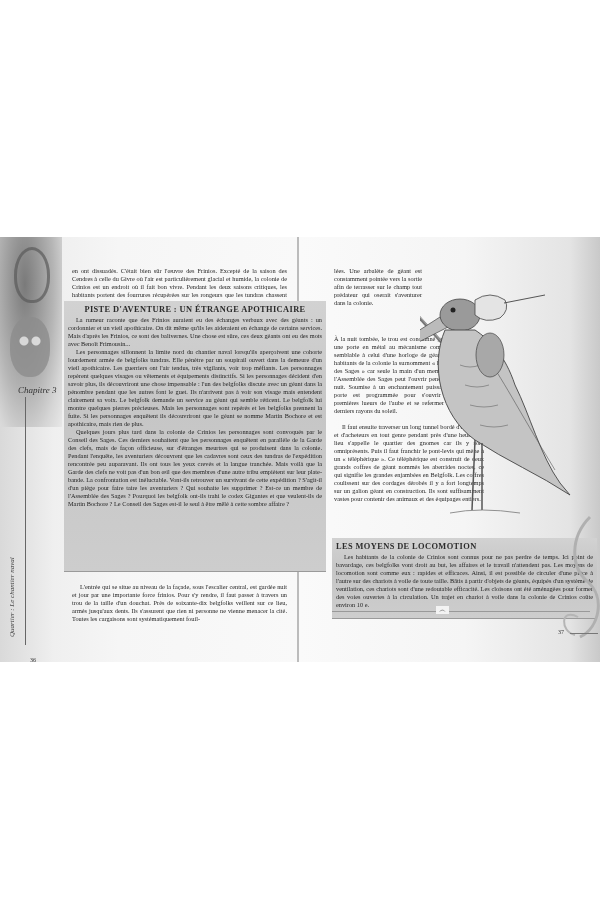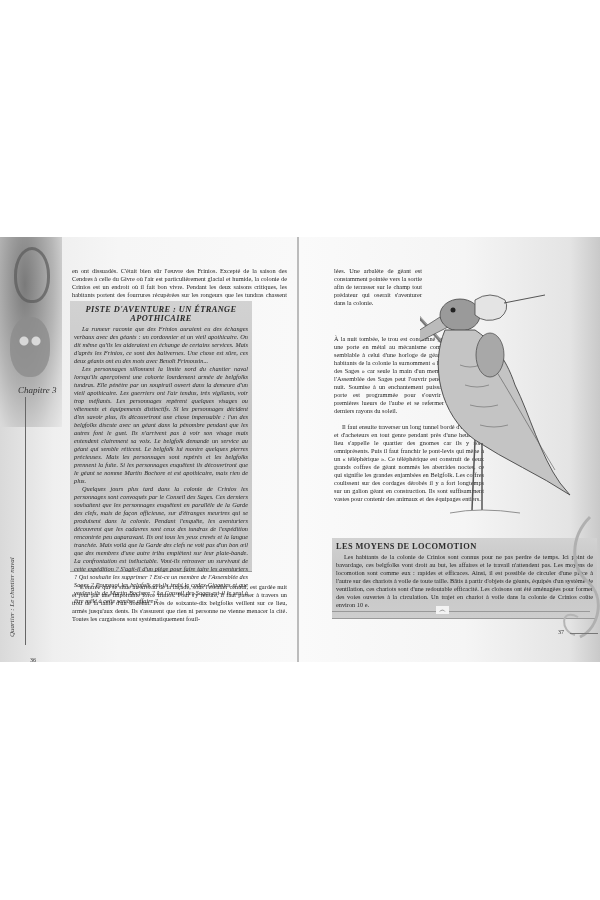--- a/index.html
+++ b/index.html
@@ -14,21 +14,21 @@
   .portrait:after{content:"";position:absolute;left:10px;top:80px;width:40px;height:60px;border-radius:45%;background:radial-gradient(circle at 35% 40%,#e8e8e8 0 4px,transparent 5px),radial-gradient(circle at 65% 40%,#e8e8e8 0 4px,transparent 5px),#8d8d8d;opacity:.8;}
   .chapter{position:absolute;left:18px;top:148px;font-size:9px;font-style:italic;color:#333;}
   .chapter-line{position:absolute;left:25px;top:160px;width:1px;height:248px;background:#666;}
   .running-wrap{position:absolute;left:20px;top:400px;}
   .folio-left{position:absolute;left:30px;top:420px;font-size:6px;color:#333;}
   .text{font-size:6.3px;line-height:8px;text-align:justify;}
   .text p{margin:0;text-indent:8px;}
   .text p.noindent{text-indent:0;}
   .lt-intro{position:absolute;left:72px;top:30px;width:215px;}
   .box{position:absolute;background:linear-gradient(180deg,#d2d2d2,#c6c6c6 40%,#cdcdcd);border-bottom:1px solid #9a9a9a;}
-  .box-left{left:70px;top:64px;width:182px;height:270px;font-style:italic;}
+  .box-left{left:64px;top:64px;width:262px;height:270px;}
   .box-title{font-size:8.4px;font-weight:bold;letter-spacing:.4px;color:#2c2c2c;text-align:center;margin:4px 0 2px;}
   .box .text{padding:0 4px;}
   .lt-outro{position:absolute;left:72px;top:346px;width:215px;}
   .bird{position:absolute;left:420px;top:255px;width:160px;height:265px;}
   .box-right{left:332px;top:538px;width:265px;height:80px;font-family:Liberation Serif, serif;}
   .box-right .box-title{text-align:left;padding-left:4px;}
   .rule{position:absolute;left:332px;top:611px;width:258px;height:1px;background:#999;}
   .rule-orn{position:absolute;left:436px;top:606px;font-size:7px;color:#555;background:#f3f3f3;padding:0 3px;}
   .ornament{position:absolute;left:560px;top:237px;width:40px;height:425px;}
   .folio-right-line{position:absolute;left:570px;top:633px;width:28px;height:1px;background:#777;}

